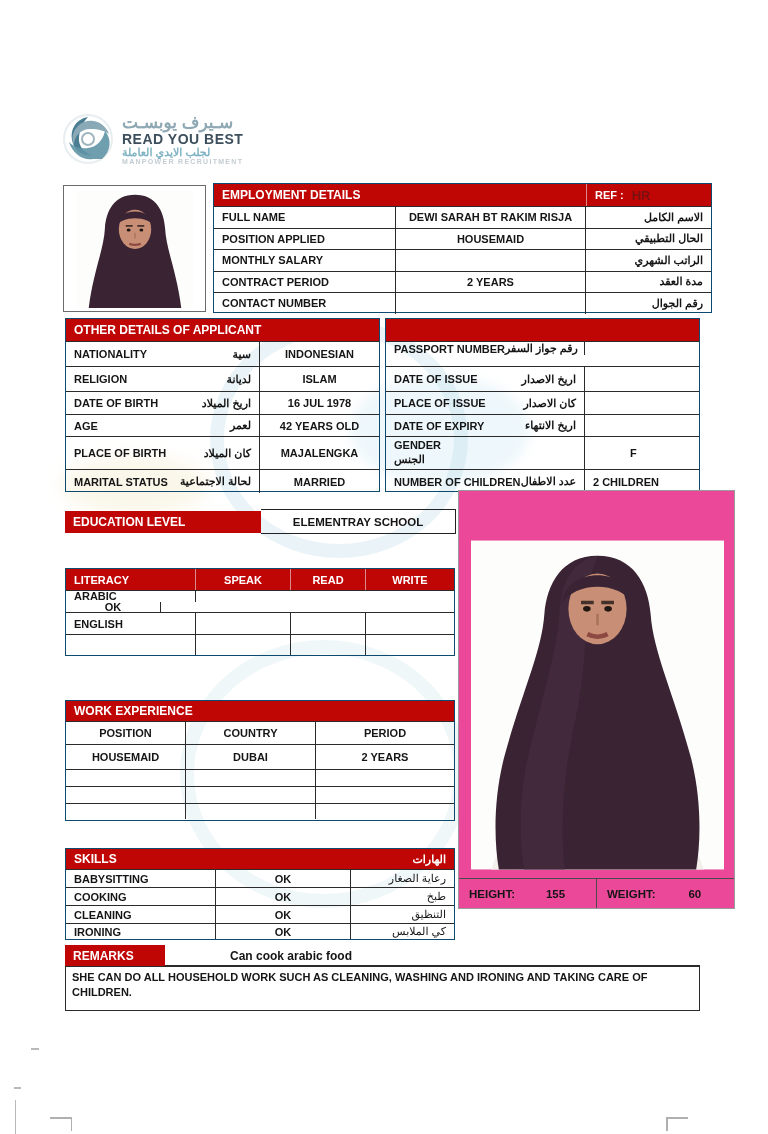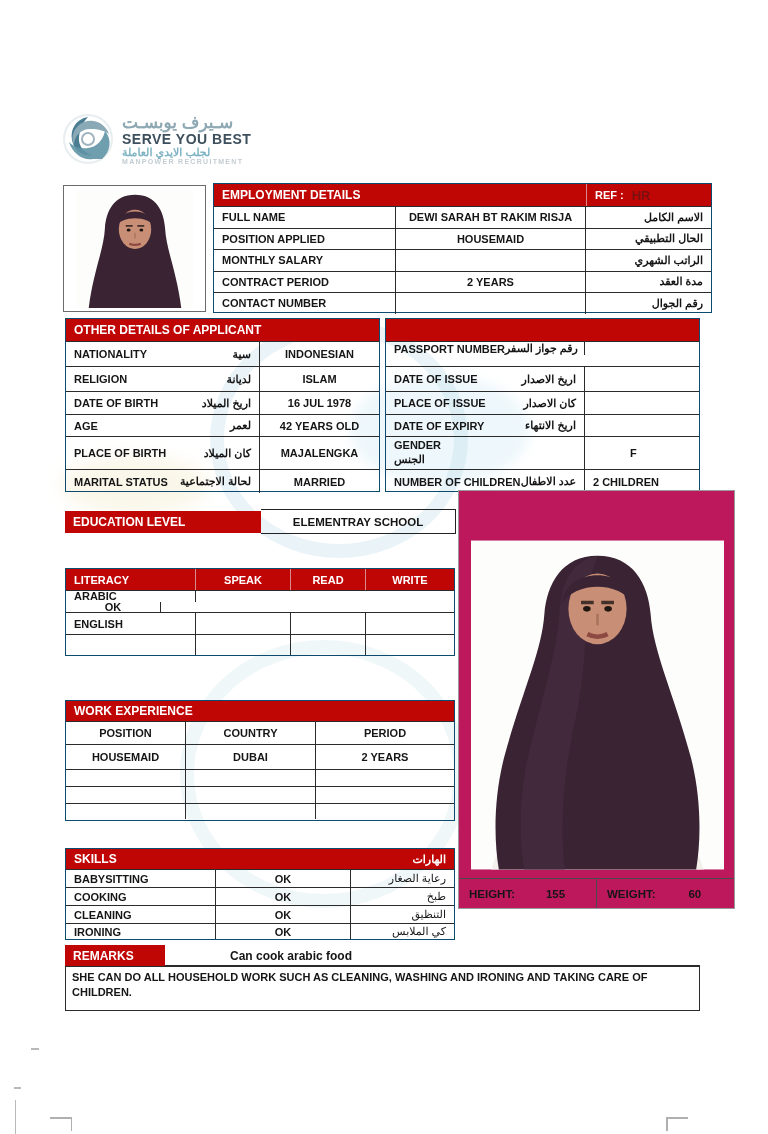--- a/index.html
+++ b/index.html
@@ -27,21 +27,21 @@
   .row{display:flex;box-sizing:border-box;}
   .cell{box-sizing:border-box;display:flex;align-items:center;font-size:11px;font-weight:bold;overflow:hidden;white-space:nowrap;}
   .b{border:1px solid #0c4a6e;}
   .bt{border-top:1px solid #2b2b2b;} .br{border-right:1px solid #2b2b2b;}
   .lab{padding-left:8px;}
   .ctr{justify-content:center;}
   .arb{justify-content:flex-end;padding-right:8px;font-weight:bold;}
   .split{justify-content:space-between;padding-left:8px;padding-right:8px;}
   
   .photo-sm{left:63px;top:185px;width:143px;height:127px;border:1px solid #6b6b6b;background:#fff;z-index:2;display:flex;align-items:flex-end;justify-content:center;padding:3px;}
-  .photo-lg{left:458px;top:490px;width:277px;height:419px;border:1px solid #9a9a9a;background:#be185d;z-index:3;}
+  .photo-lg{left:458px;top:490px;width:277px;height:419px;border:1px solid #9a9a9a;background:#ec4899;z-index:3;}
   .photo-lg-inner{position:absolute;left:12px;top:44px;width:253px;height:335px;display:flex;align-items:flex-end;justify-content:center;overflow:hidden;}
   .hw{position:absolute;left:0;bottom:0;width:100%;height:29px;border-top:1px solid #4a4a4a;display:flex;}
   .hw-cell{flex:1;display:flex;align-items:center;font-size:11.5px;font-weight:bold;padding-left:10px;}
   .hw-cell + .hw-cell{border-left:1px solid #4a4a4a;}
   .hw-val{flex:1;text-align:center;}
   
   .mark{position:absolute;background:#b9b9b9;z-index:1;}
   .bracket{position:absolute;z-index:1;}
   .bracket span{position:absolute;background:#b0b0b0;}
   
@@ -61,21 +61,21 @@
       <circle cx="26" cy="29" r="24" fill="none" stroke="#e8edf0" stroke-width="2"></circle>
       <path d="M26 7 C14 9 8 19 10 30 C12 41 22 47 30 45 C22 43 16 36 17 27 C18 18 22 11 26 7 Z" fill="#4a7c92"></path>
       <path d="M47 24 C43 13 32 8 22 12 C12 16 8 27 12 35 C12 26 19 19 28 19 C37 19 43 21 47 24 Z" fill="#8aa9b6"></path>
       <path d="M40 49 C49 41 50 29 43 21 C41 30 35 37 26 38 C17 39 11 36 7 32 C10 43 21 51 31 49 Z" fill="#5f93a5" opacity=".9"></path>
       <circle cx="26" cy="29" r="6" fill="#fff"></circle>
       <circle cx="26" cy="29" r="6" fill="none" stroke="#9fb4bd" stroke-width="2"></circle>
     </svg>
   </span>
   <span class="logo-text">
     <span class="logo-ar">سـيرف يوبسـت</span>
-    <span class="logo-en">SERVE YOU BEST</span>
+    <span class="logo-en">READ YOU BEST</span>
     <span class="logo-ar2">لجلب الايدي العاملة</span>
     <span class="logo-en2">MANPOWER RECRUITMENT</span>
   </span>
 </div>
 
 <div class="abs photo-sm">
   <svg width="116" height="118" viewBox="0 0 100 102">
     <rect x="0" y="0" width="100" height="102" fill="#fdfdfc"></rect>
     <path d="M50 4 C32 4 25 18 24 33 C23 52 14 70 10 102 L90 102 C86 70 77 52 76 33 C75 18 68 4 50 4 Z" fill="#3a2433"></path>
     <ellipse cx="50" cy="34" rx="14" ry="17" fill="#c98f76"></ellipse>

